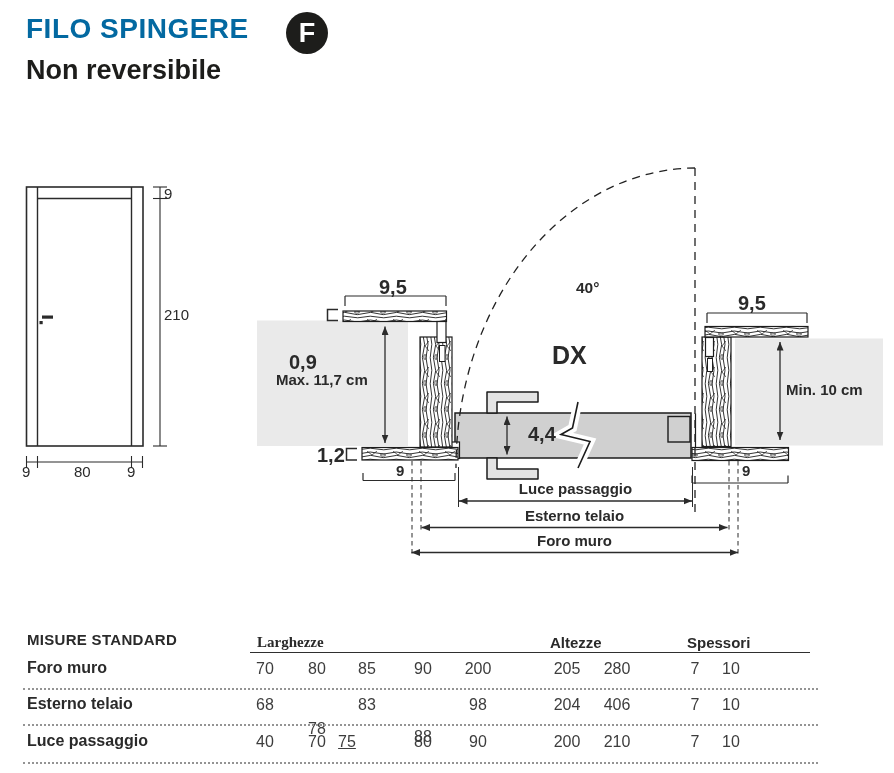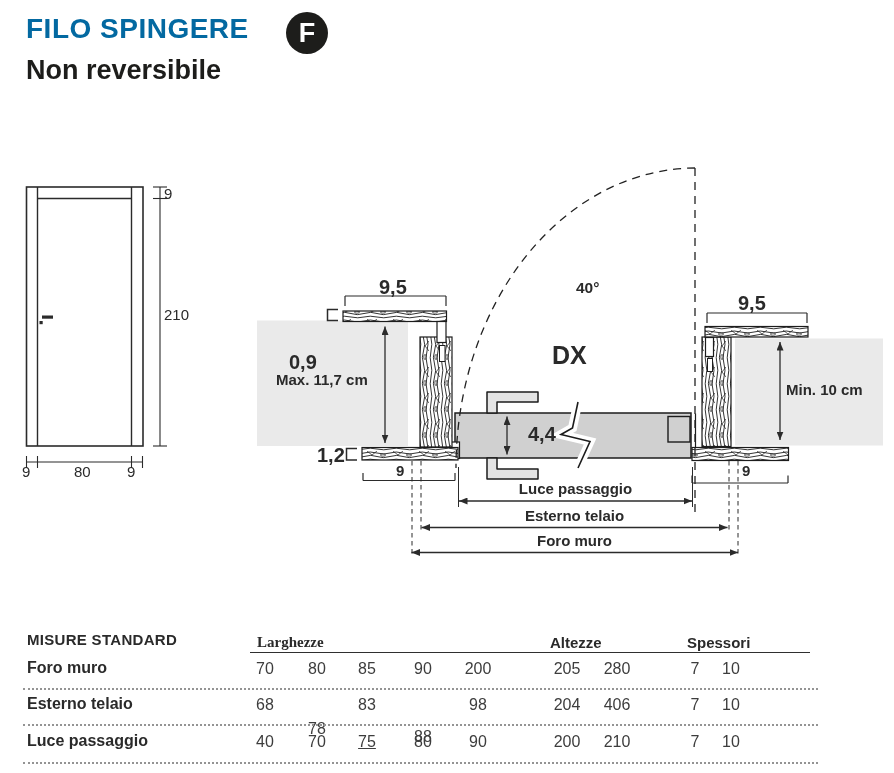--- a/index.html
+++ b/index.html
@@ -196,21 +196,21 @@
   <div class="lbl tbl-cell" style="left:456px;top:697px;">98</div>
   <div class="lbl tbl-cell" style="left:545px;top:697px;">204</div>
   <div class="lbl tbl-cell" style="left:595px;top:697px;">406</div>
   <div class="lbl tbl-cell" style="left:673px;top:697px;">7</div>
   <div class="lbl tbl-cell" style="left:709px;top:697px;">10</div>
   <div class="tbl-dotted" style="top:724px;"></div>
 
   <div class="lbl tbl-rowlabel" style="left:27px;top:733px;">Luce passaggio</div>
   <div class="lbl tbl-cell" style="left:243px;top:734px;">40</div>
   <div class="lbl tbl-cell" style="left:295px;top:734px;">70</div>
-  <div class="lbl tbl-cell" style="left:345px;top:734px;text-decoration:underline;">75</div>
+  <div class="lbl tbl-cell" style="left:325px;top:734px;text-decoration:underline;">75</div>
   <div class="lbl tbl-cell" style="left:401px;top:734px;">80</div>
   <div class="lbl tbl-cell" style="left:456px;top:734px;">90</div>
   <div class="lbl tbl-cell" style="left:545px;top:734px;">200</div>
   <div class="lbl tbl-cell" style="left:595px;top:734px;">210</div>
   <div class="lbl tbl-cell" style="left:673px;top:734px;">7</div>
   <div class="lbl tbl-cell" style="left:709px;top:734px;">10</div>
   <div class="tbl-dotted" style="top:762px;"></div>
 
 </div>
 

